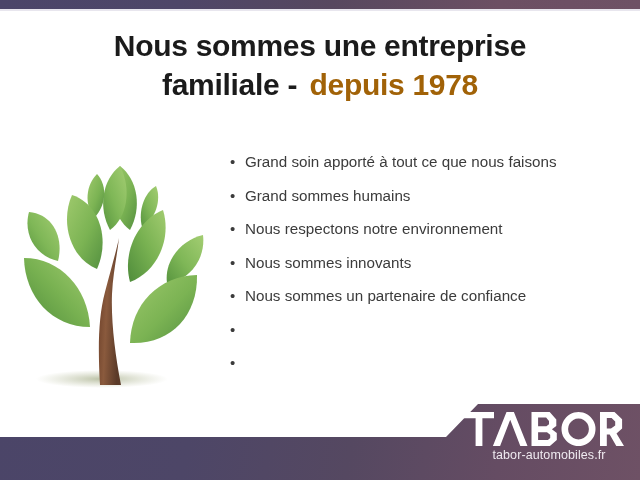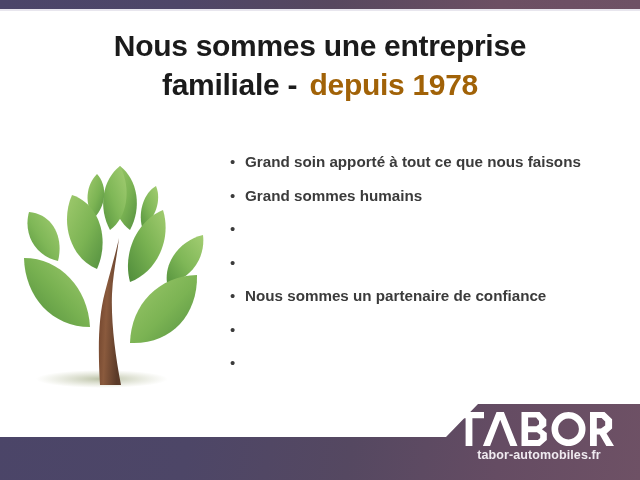--- a/index.html
+++ b/index.html
@@ -75,41 +75,39 @@
     flex: 0 0 15px;
     color: #3b3b3b;
     font-size: 15px;
     line-height: 22px;
   }
   .bullet-text {
     color: #3b3b3b;
     font-size: 15.2px;
     line-height: 22px;
     white-space: nowrap;
-    font-weight: bold;
   }
 
   
   #footer-bar {
     position: absolute;
     left: 0;
     top: 396px;
     width: 640px;
     height: 84px;
     background: linear-gradient(100deg, #4b4568 0%, #4d4667 30%, #554861 55%, #654c63 78%, #6e5165 100%);
     -webkit-clip-path: polygon(0 41px, 446px 41px, 478px 8px, 640px 8px, 640px 84px, 0 84px);
     clip-path: polygon(0 41px, 446px 41px, 478px 8px, 640px 8px, 640px 84px, 0 84px);
   }
   #footer-logo {
     position: absolute;
-    left: 454px;
+    left: 464px;
     top: 412px;
     width: 168px;
     height: 60px;
-    font-weight: bold;
   }
   #logo-wordmark {
     position: absolute;
     left: 0;
     top: 0;
     width: 160px;
     height: 34px;
   }
   #logo-tagline {
     position: absolute;
@@ -197,23 +195,25 @@
   <div class="bullet-row">
     <span class="bullet-dot">•</span>
     <span class="bullet-text">Grand soin apporté à tout ce que nous faisons</span>
   </div>
   <div class="bullet-row">
     <span class="bullet-dot">•</span>
     <span class="bullet-text">Grand sommes humains</span>
   </div>
   <div class="bullet-row">
     <span class="bullet-dot">•</span>
-  </div>
-  <div class="bullet-row">
-    <span class="bullet-dot">•</span>
+    <span class="bullet-text">Nous respectons notre environnement</span>
+  </div>
+  <div class="bullet-row">
+    <span class="bullet-dot">•</span>
+    <span class="bullet-text">Nous sommes innovants</span>
   </div>
   <div class="bullet-row">
     <span class="bullet-dot">•</span>
     <span class="bullet-text">Nous sommes un partenaire de confiance</span>
   </div>
   <div class="bullet-row">
     <span class="bullet-dot">•</span>
   </div>
   <div class="bullet-row">
     <span class="bullet-dot">•</span>

